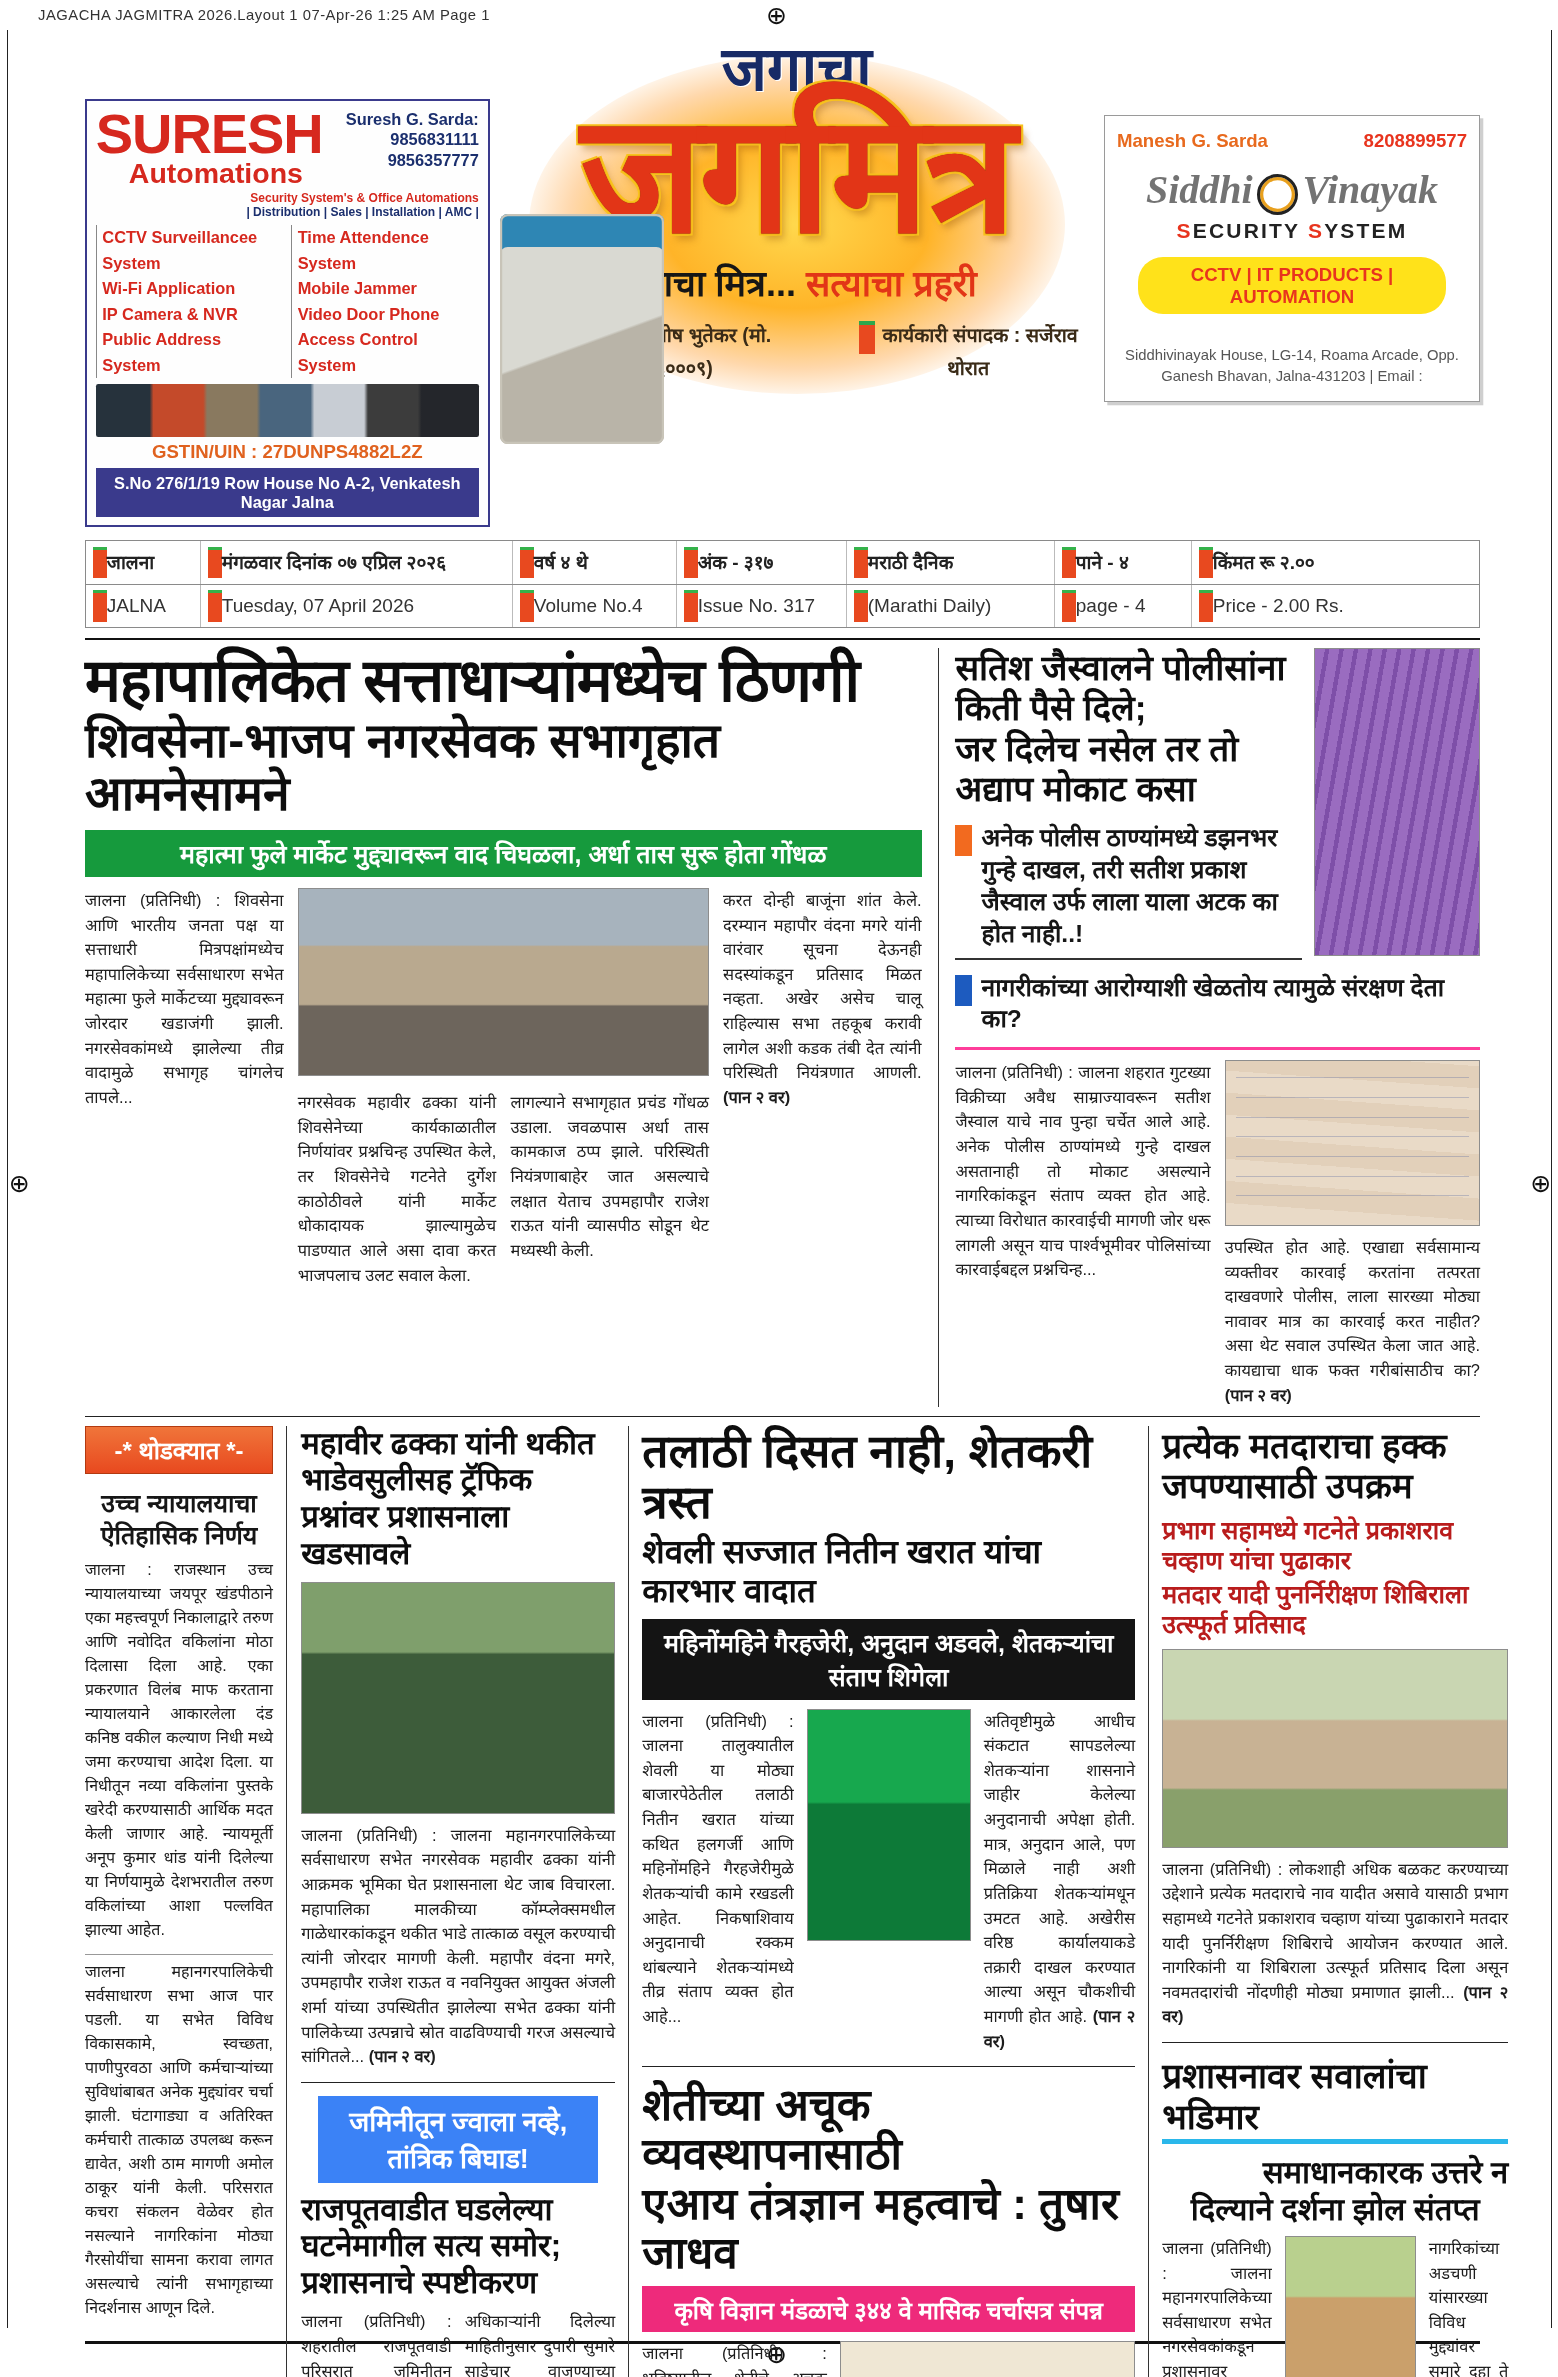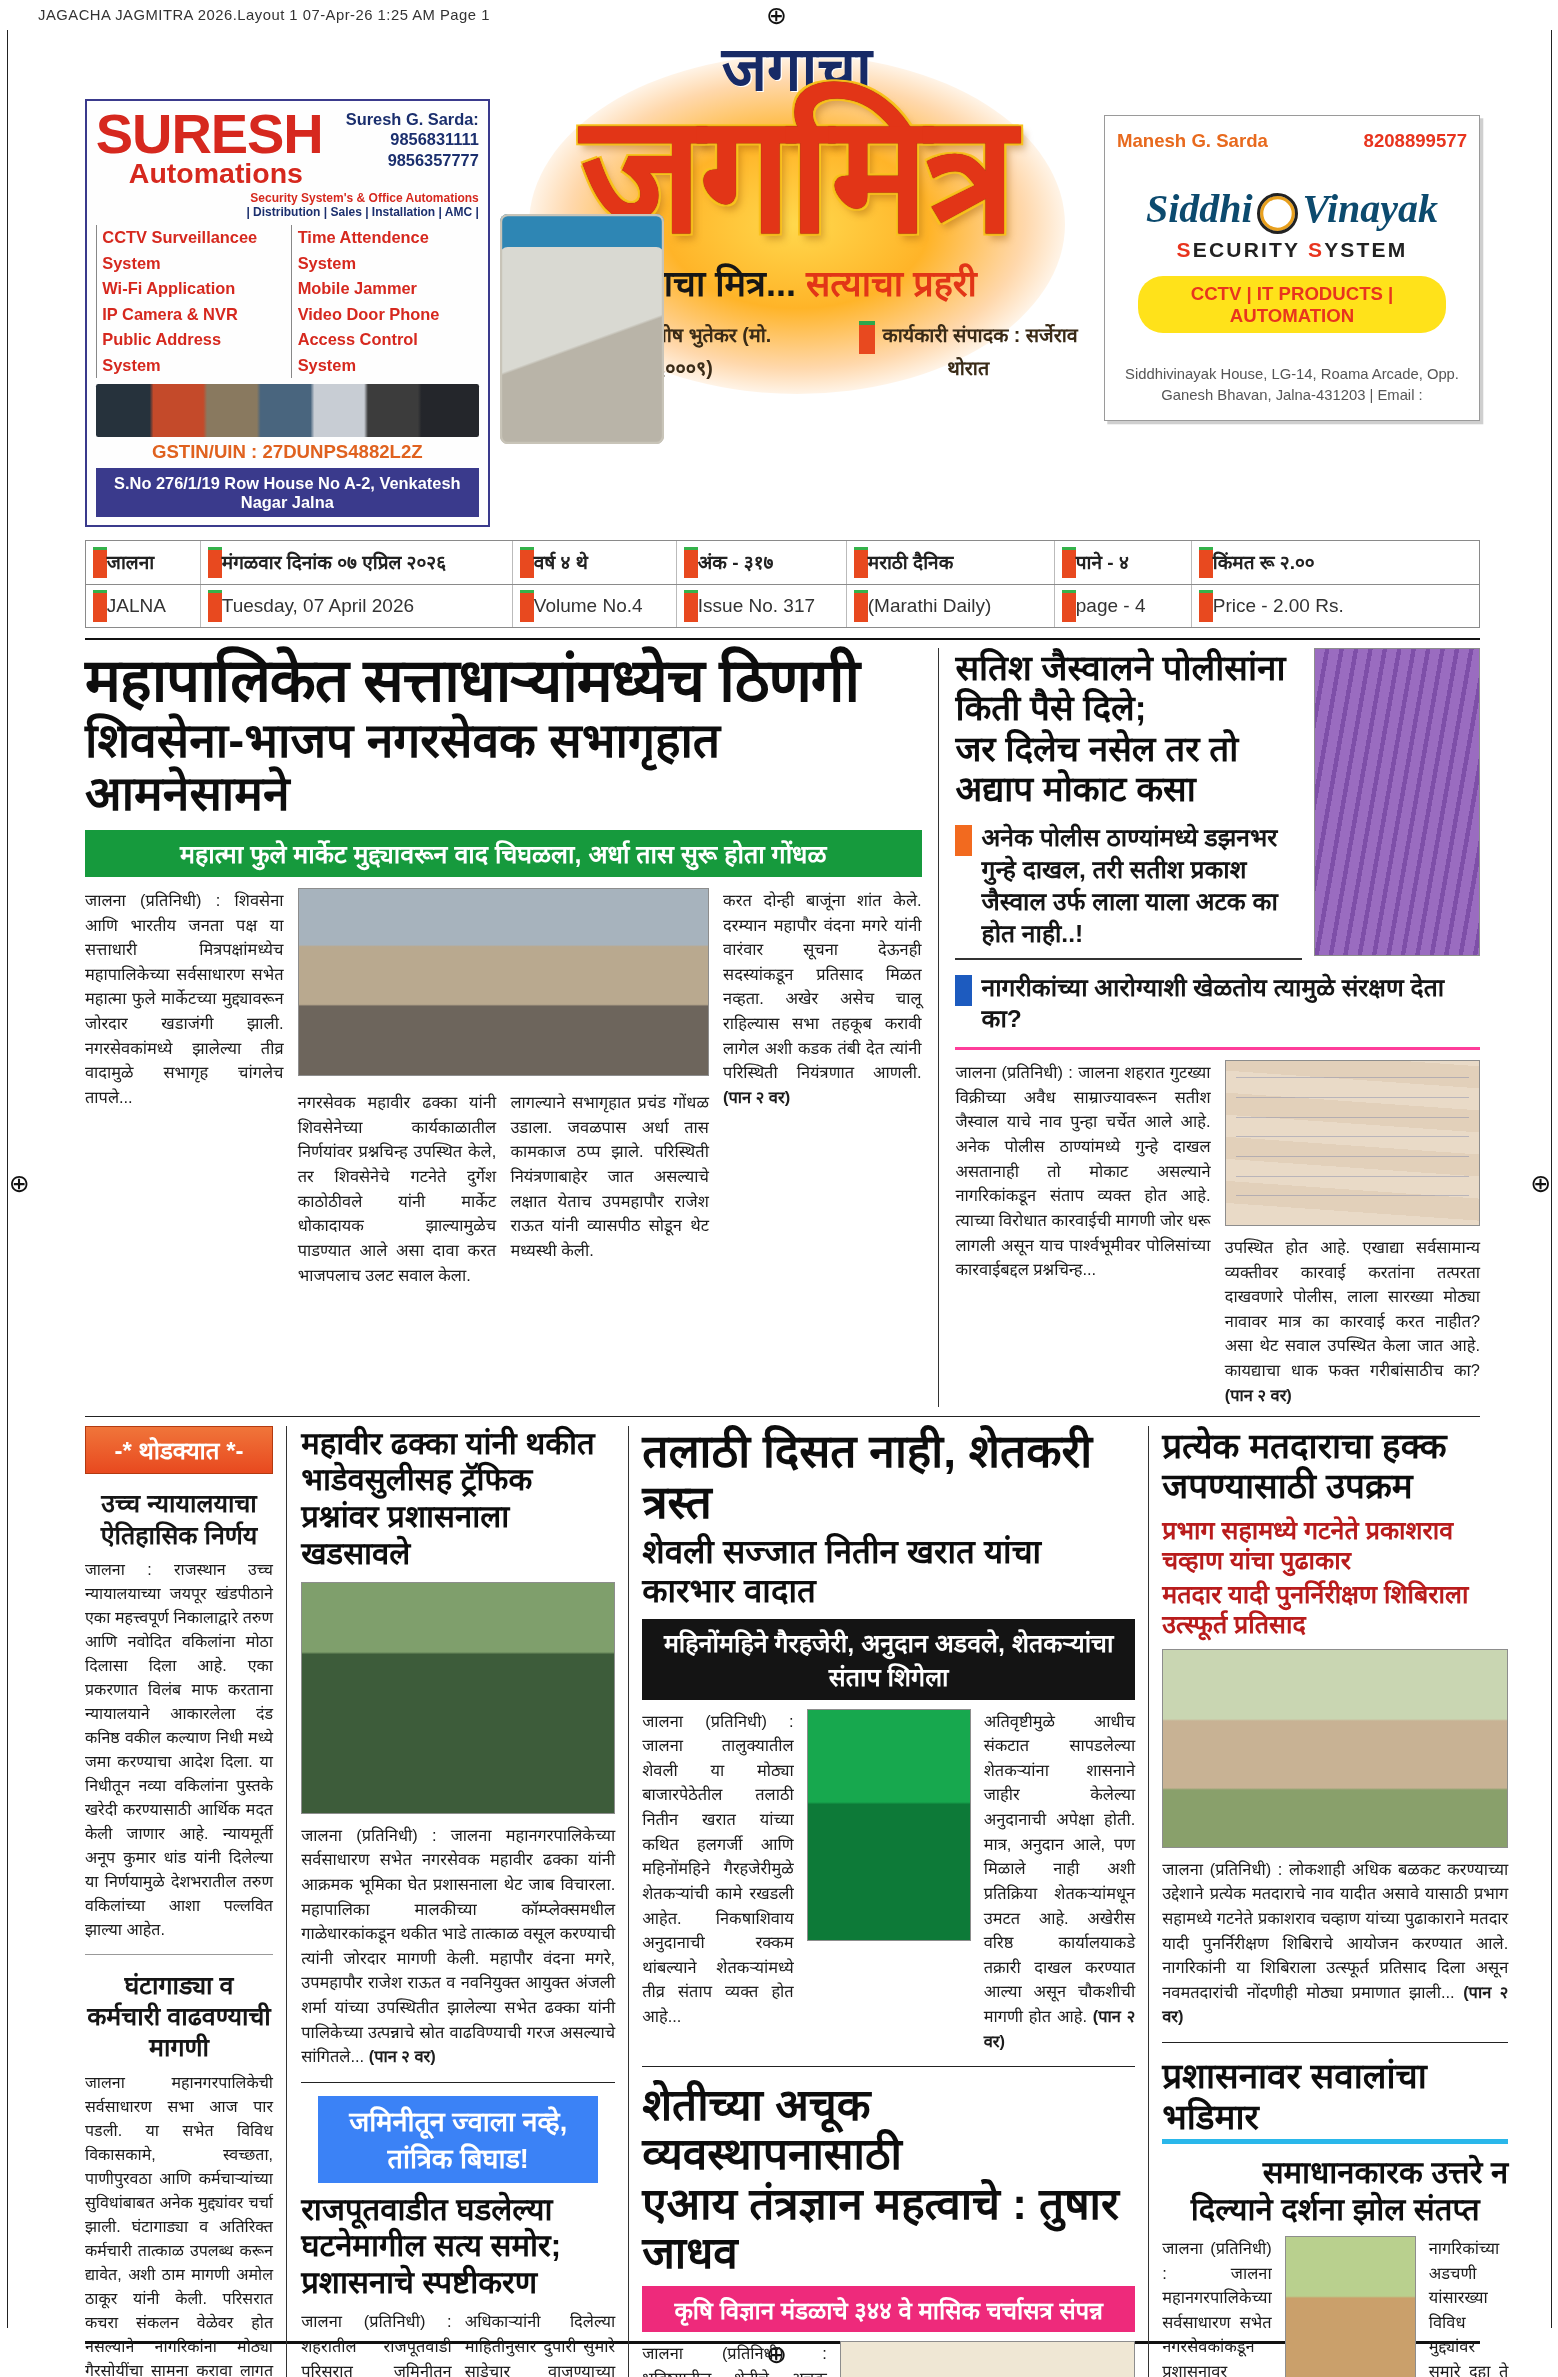--- a/index.html
+++ b/index.html
@@ -44,21 +44,21 @@
        text-shadow:0 0 1.1px #7a1405,2.2px 2.2px 0 #f9c21c,-2.2px -2.2px 0 #f9c21c,2.2px -2.2px 0 #f9c21c,-2.2px 2.2px 0 #f9c21c,4.4px 5.5px 7.7px #9c5b0a66;}
   .mast-tagline{position:relative;z-index:1;margin-top:7.7px;font-size:36px;font-weight:900;}
   .mast-tagline .t-black{color:#161616;} .mast-tagline .t-red{color:#e23517;}
   .editor-line{position:relative;z-index:1;display:flex;justify-content:center;gap:38px;margin-top:14.2px;font-size:19.7px;font-weight:800;color:#3a2b17;}
   .editor-line .chip{display:inline-block;width:16.4px;height:28.5px;background:#e8491f;border-top:4.4px solid #2da84c;vertical-align:middle;margin-right:7.7px;}
 
   .ad-siddhi{margin-top:82px;width:350px;border:1.6px solid #9a9a9a;box-shadow:3.3px 3.3px 0 #cfcfcf;padding:14.2px 12px;background:#fff;flex:none;}
   .siddhi-top{display:flex;justify-content:space-between;font-size:18.6px;}
   .siddhi-name{color:#e86a1e;font-weight:800;}
   .siddhi-ph{color:#e8341e;font-weight:800;}
-  .siddhi-brand{text-align:center;margin-top:33px;font-size:40px;font-weight:900;color:#0c4a6e;font-family:"Liberation Serif","DejaVu Serif",serif;font-style:italic;}
+  .siddhi-brand{text-align:center;margin-top:14px;font-size:40px;font-weight:900;color:#737373;font-family:"Liberation Serif","DejaVu Serif",serif;font-style:italic;}
   .ganesh{display:inline-block;width:35px;height:35px;border-radius:50%;border:3.3px solid #222;box-shadow:inset 0 0 0 3.3px #e8a01e;vertical-align:middle;margin:0 4.4px;}
   .siddhi-sub{text-align:center;font-size:21px;font-weight:800;color:#222;letter-spacing:2.2px;margin-top:4.4px;}
   .siddhi-sub b{color:#e8341e;}
   .siddhi-products{margin:14.2px auto 0;width:88%;background:#ffe21a;color:#e8341e;font-weight:900;font-size:18.6px;text-align:center;padding:6.6px 0;border-radius:25px;}
   .siddhi-addr{margin-top:31px;font-size:14.8px;color:#555;text-align:center;line-height:1.4;}
 
   
   .infobar{margin-top:13px;border:1.6px solid #8a8a8a;}
   .inforow{display:grid;grid-template-columns:115px 312px 164px 170px 208px 137px 1fr;border-bottom:1.6px solid #8a8a8a;}
   .inforow:last-child{border-bottom:none;}
@@ -318,21 +318,20 @@
 
       <div class="rowMain">
 
         <div class="rail">
           <div class="rail-banner">-* थोडक्यात *-</div>
           <div class="railsec">
             <h3>उच्च न्यायालयाचा ऐतिहासिक निर्णय</h3>
             <div class="body-t">जालना : राजस्थान उच्च न्यायालयाच्या जयपूर खंडपीठाने एका महत्त्वपूर्ण निकालाद्वारे तरुण आणि नवोदित वकिलांना मोठा दिलासा दिला आहे. एका प्रकरणात विलंब माफ करताना न्यायालयाने आकारलेला दंड कनिष्ठ वकील कल्याण निधी मध्ये जमा करण्याचा आदेश दिला. या निधीतून नव्या वकिलांना पुस्तके खरेदी करण्यासाठी आर्थिक मदत केली जाणार आहे. न्यायमूर्ती अनूप कुमार धांड यांनी दिलेल्या या निर्णयामुळे देशभरातील तरुण वकिलांच्या आशा पल्लवित झाल्या आहेत.</div>
           </div>
           <div class="railsec">
-            <h3>घंटागाड्या व कर्मचारी वाढवण्याची मागणी</h3>
             <div class="body-t">जालना महानगरपालिकेची सर्वसाधारण सभा आज पार पडली. या सभेत विविध विकासकामे, स्वच्छता, पाणीपुरवठा आणि कर्मचाऱ्यांच्या सुविधांबाबत अनेक मुद्द्यांवर चर्चा झाली. घंटागाड्या व अतिरिक्त कर्मचारी तात्काळ उपलब्ध करून द्यावेत, अशी ठाम मागणी अमोल ठाकूर यांनी केली. परिसरात कचरा संकलन वेळेवर होत नसल्याने नागरिकांना मोठ्या गैरसोयींचा सामना करावा लागत असल्याचे त्यांनी सभागृहाच्या निदर्शनास आणून दिले.</div>
           </div>
 
         </div>
 
         <div class="region">
 
           <div class="rowB">
             <div class="colB">
               <div>

